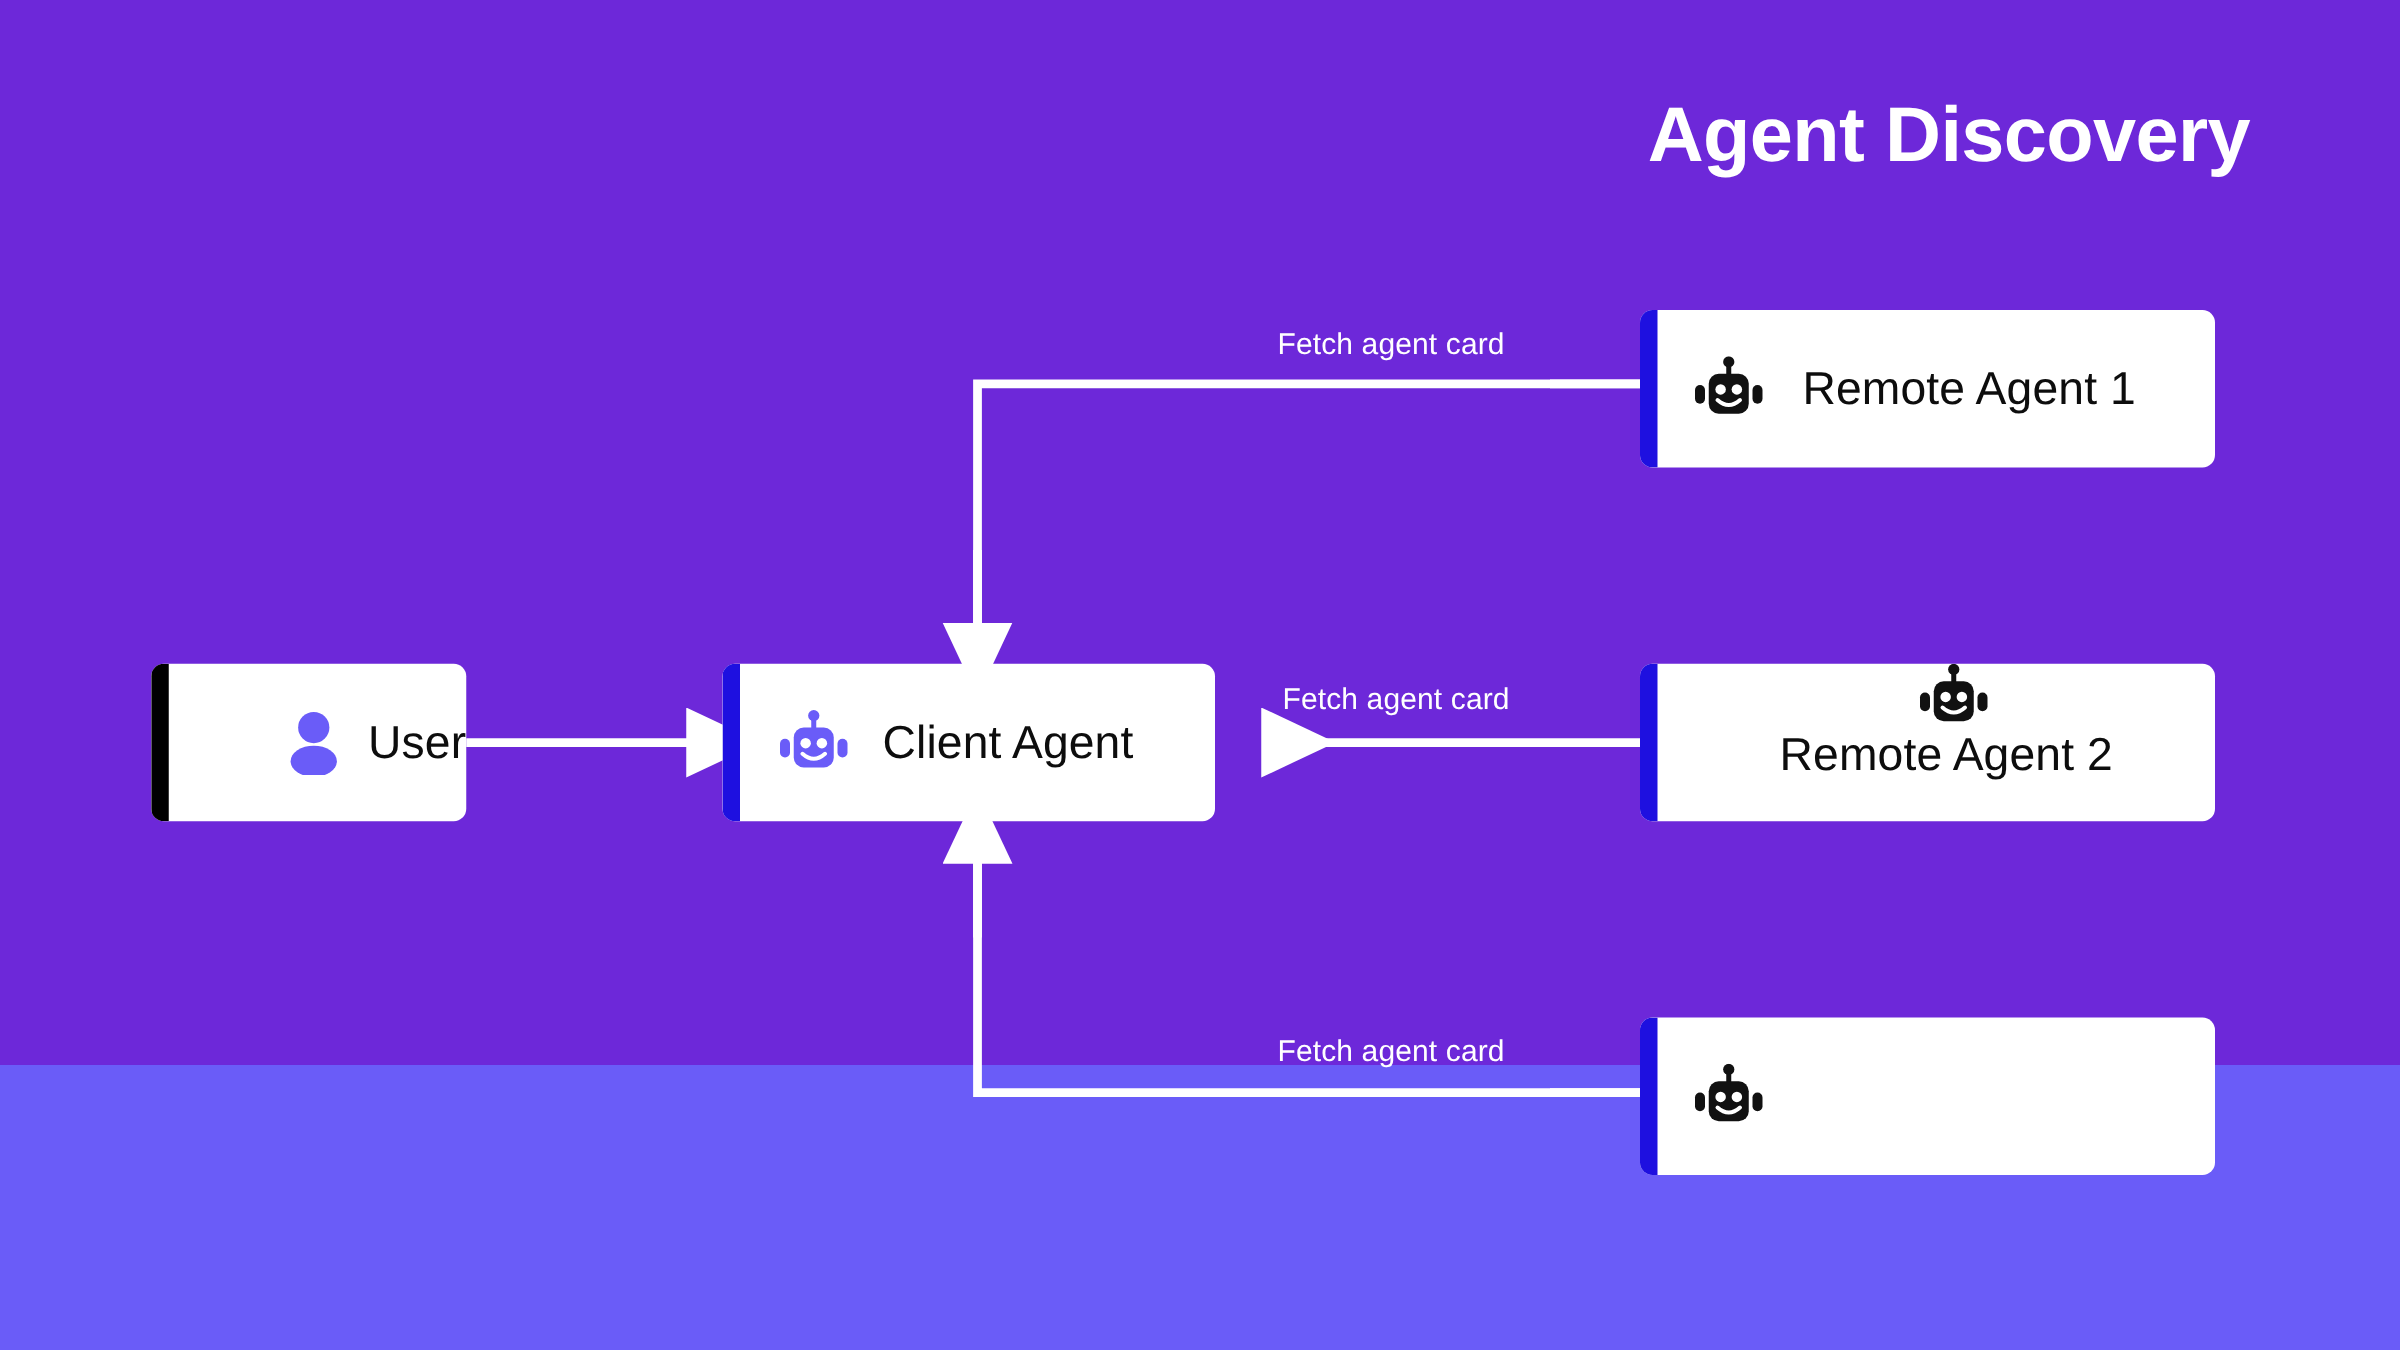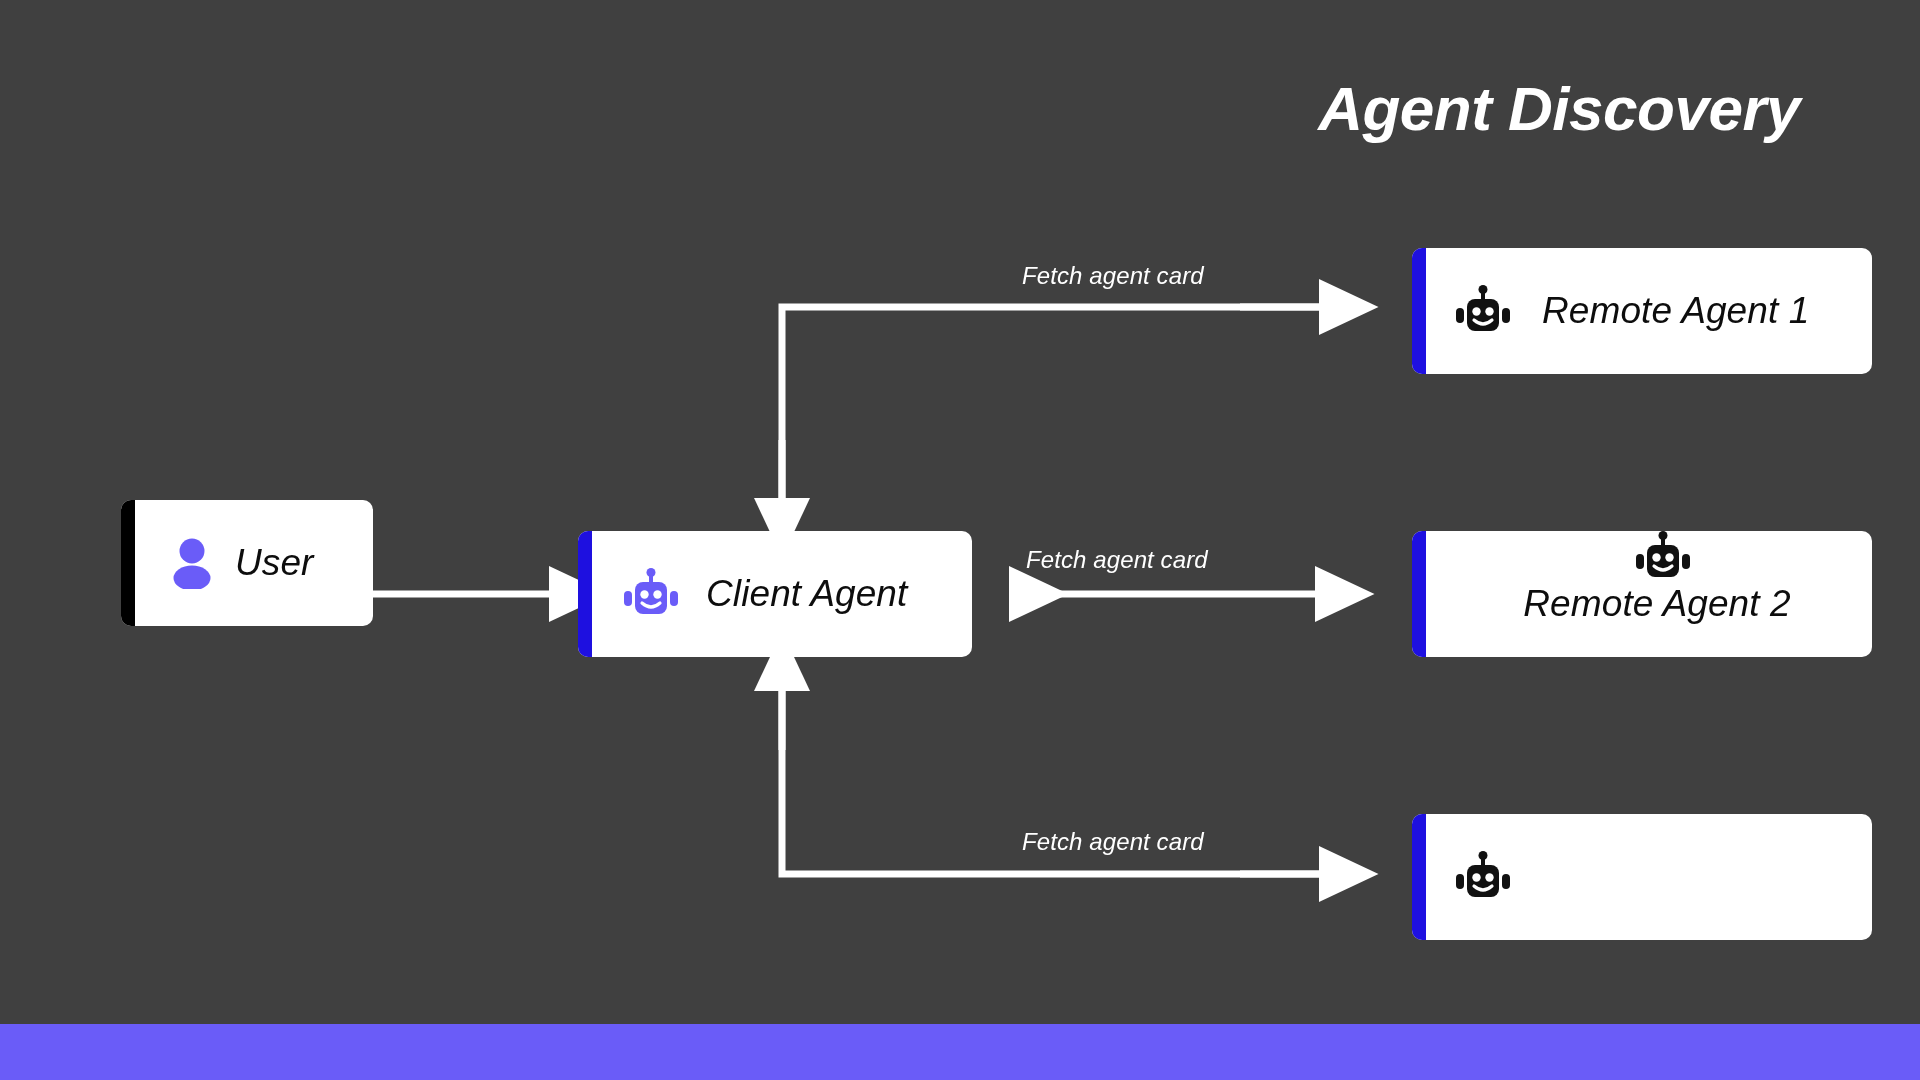--- a/index.html
+++ b/index.html
@@ -9,23 +9,22 @@
   body {
     width: 1920px;
     height: 1080px;
     overflow: hidden;
     font-family: "Liberation Sans", sans-serif;
     background: #6a5cf8;
   }
   #canvas {
     position: relative;
     width: 1920px;
-    height: 1024px;
-    background: #404040;
-    font-style: italic;
+    height: 852px;
+    background: #6d28d9;
   }
 
   
   .title {
     position: absolute;
     right: 120px;
     top: 78px;
     font-size: 62px;
     font-weight: bold;
     color: #ffffff;
@@ -69,40 +68,41 @@
     color: #0d0d0d;
     font-size: 37px;
     font-weight: 400;
     white-space: nowrap;
     letter-spacing: 0.1px;
   }
 
   
   #node-user {
     left: 121px;
-    top: 500px;
+    top: 531px;
     width: 252px;
     height: 126px;
+    justify-content: flex-end;
   }
   #node-user .node-icon { margin-left: 50px; width: 42px; height: 52px; }
   #node-user .node-label { margin-left: 22px; }
 
   
   #node-client {
     left: 578px;
     top: 531px;
     width: 394px;
     height: 126px;
   }
   #node-client .node-icon { margin-left: 44px; width: 58px; height: 52px; }
   #node-client .node-label { margin-left: 26px; }
 
   
   .node.remote {
-    left: 1412px;
+    left: 1312px;
     width: 460px;
     height: 126px;
   }
   .node.remote .node-icon { margin-left: 42px; width: 58px; height: 52px; }
   .node.remote .node-label { margin-left: 30px; }
   #node-remote-1 { top: 248px; }
   #node-remote-2 { top: 531px; flex-direction: column; }
   #node-remote-3 { top: 814px; }
 
   

